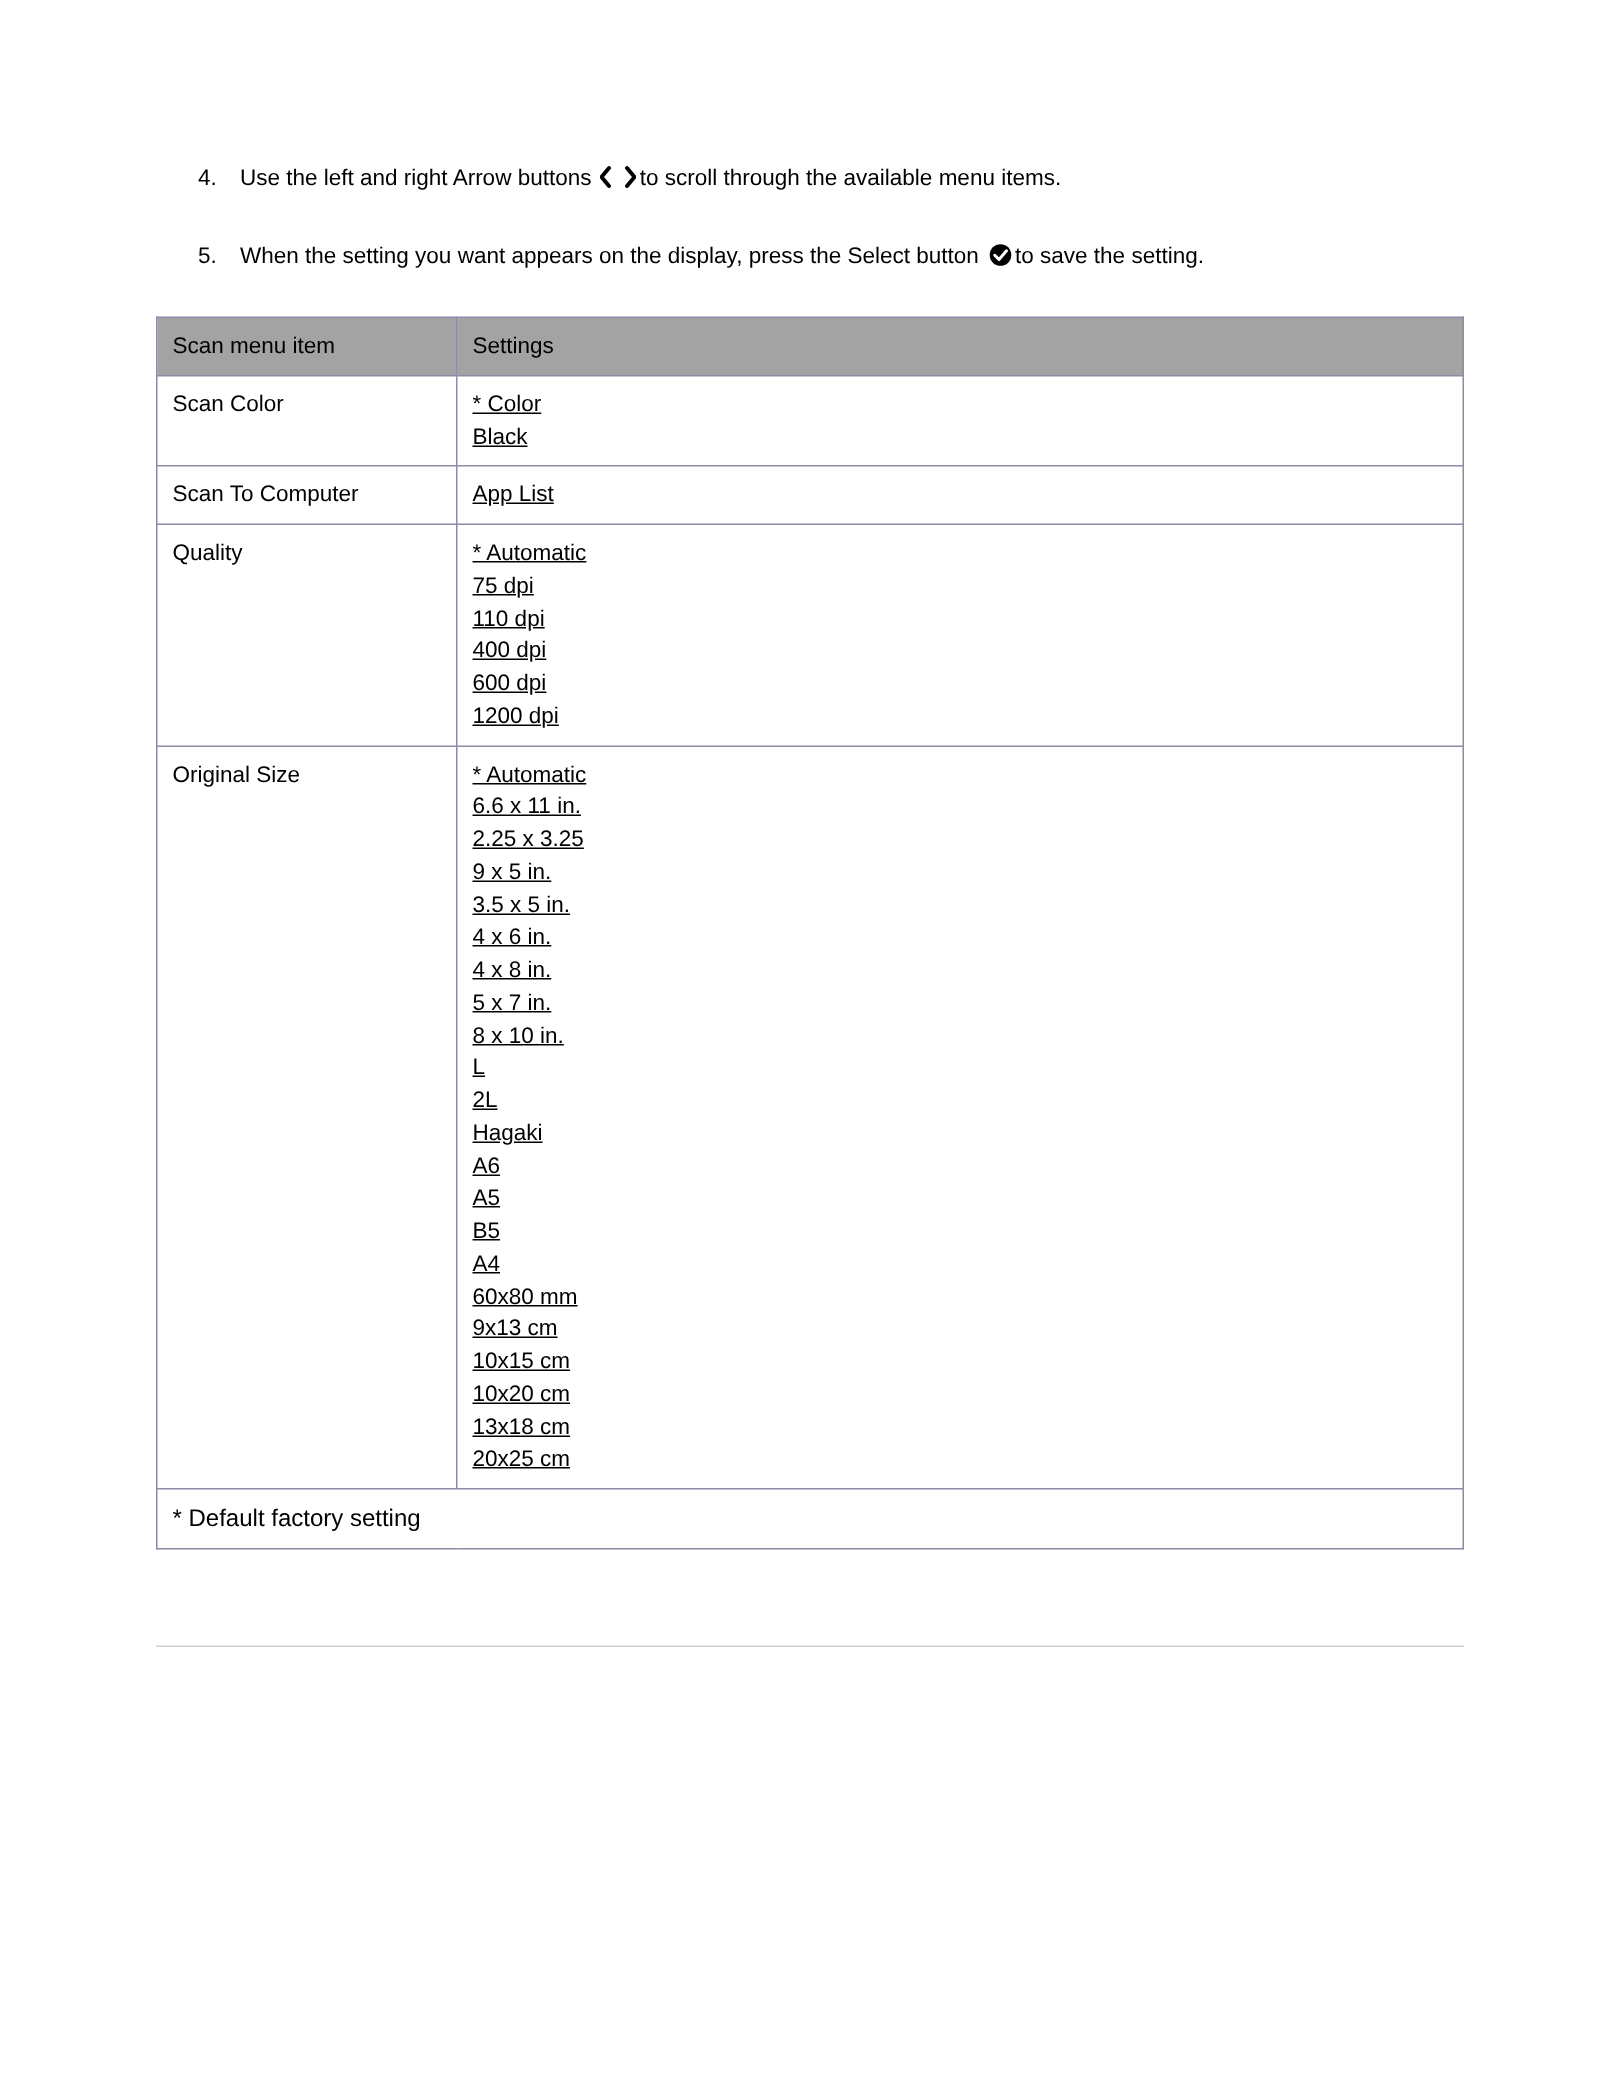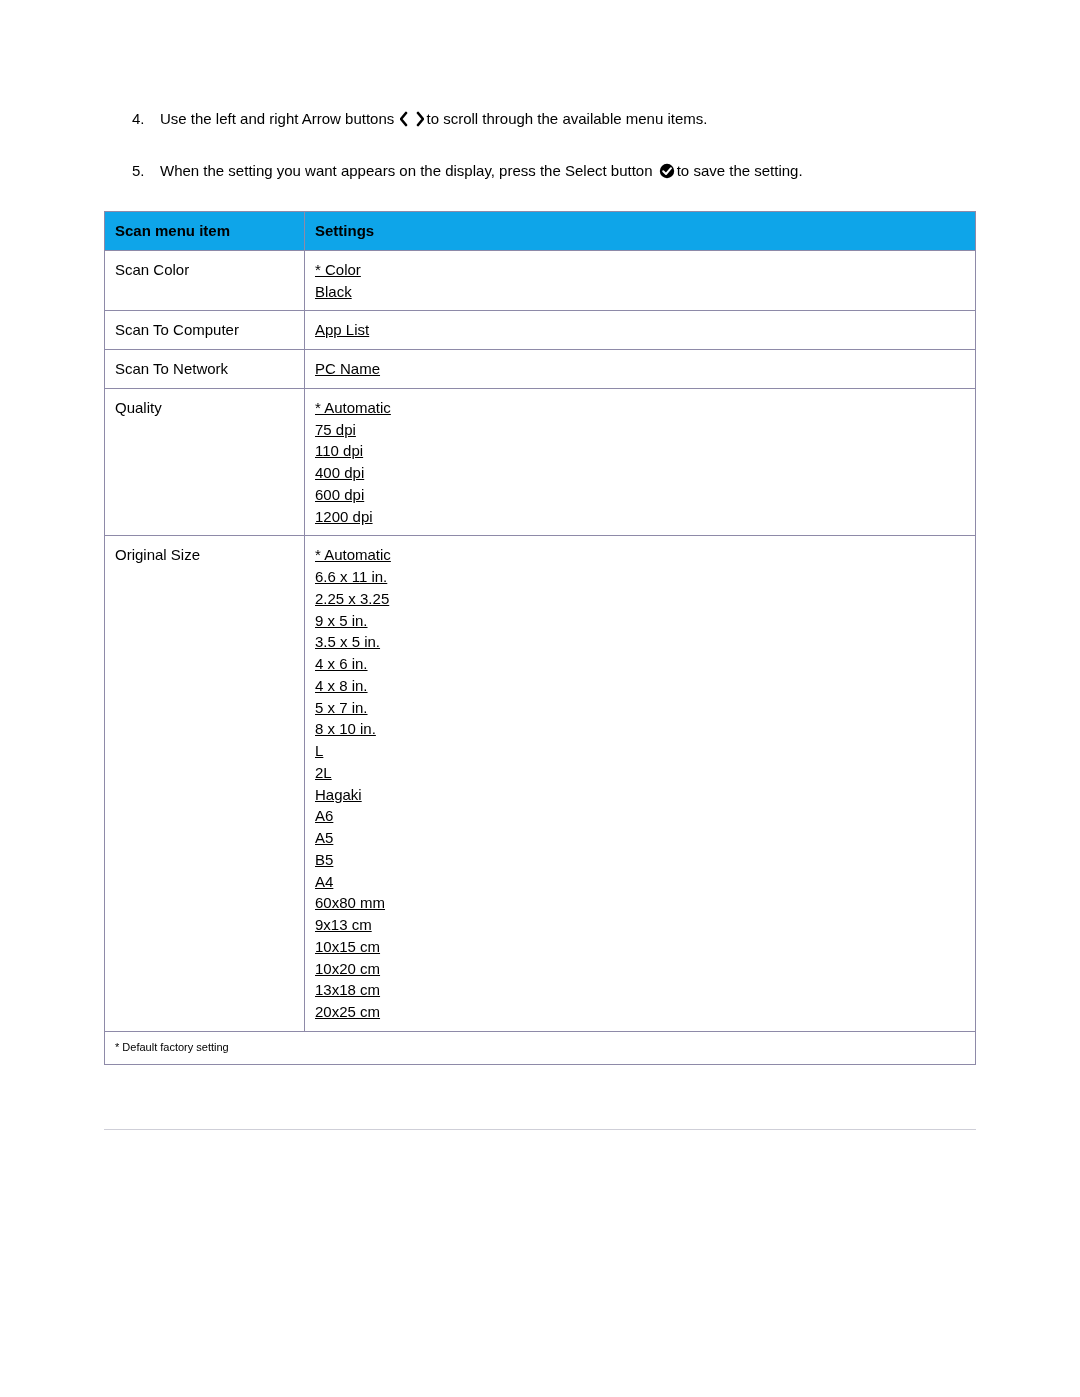--- a/index.html
+++ b/index.html
@@ -44,27 +44,27 @@
     font-size: 15px;
   }
   table.menu th, table.menu td {
     border: 1px solid #8e8aa8;
     padding: 8px 10px;
     text-align: left;
     vertical-align: top;
     line-height: 1.45;
   }
   table.menu th {
-    font-weight: bold;
-    background: #0ea5e9;
+    font-weight: normal;
+    background: #a3a3a3;
   }
   table.menu col.c1 { width: 200px; }
   table.menu col.c2 { width: auto; }
   .footnote-row td {
-    font-size: 11px;
+    font-size: 16px;
   }
   .opt-line { display:block;text-decoration:underline; }
   .hr-bottom {
     border: none;
     border-top: 1px solid #cfcfd8;
     margin: 64px 0 0 0;
   }
 </style>
 </head>
 <body>
@@ -107,26 +107,20 @@
             <span class="opt-line">Black</span>
           </td>
         </tr>
         <tr>
           <td>Scan To Computer</td>
           <td>
             <span class="opt-line">App List</span>
           </td>
         </tr>
         <tr>
-          <td>Scan To Network</td>
-          <td>
-            <span class="opt-line">PC Name</span>
-          </td>
-        </tr>
-        <tr>
           <td>Quality</td>
           <td>
             <span class="opt-line">* Automatic</span>
             <span class="opt-line">75 dpi</span>
             <span class="opt-line">110 dpi</span>
             <span class="opt-line">400 dpi</span>
             <span class="opt-line">600 dpi</span>
             <span class="opt-line">1200 dpi</span>
           </td>
         </tr>

